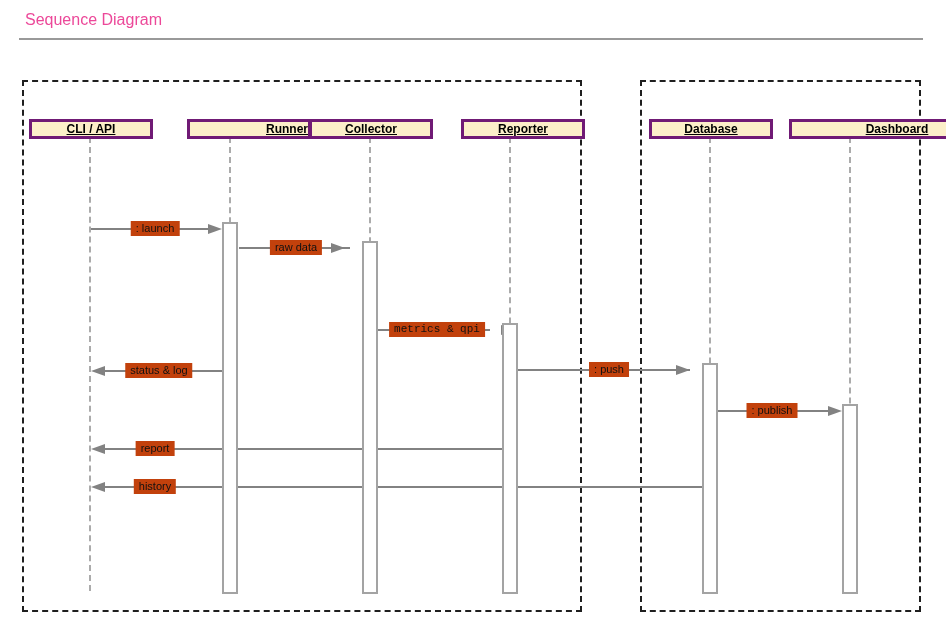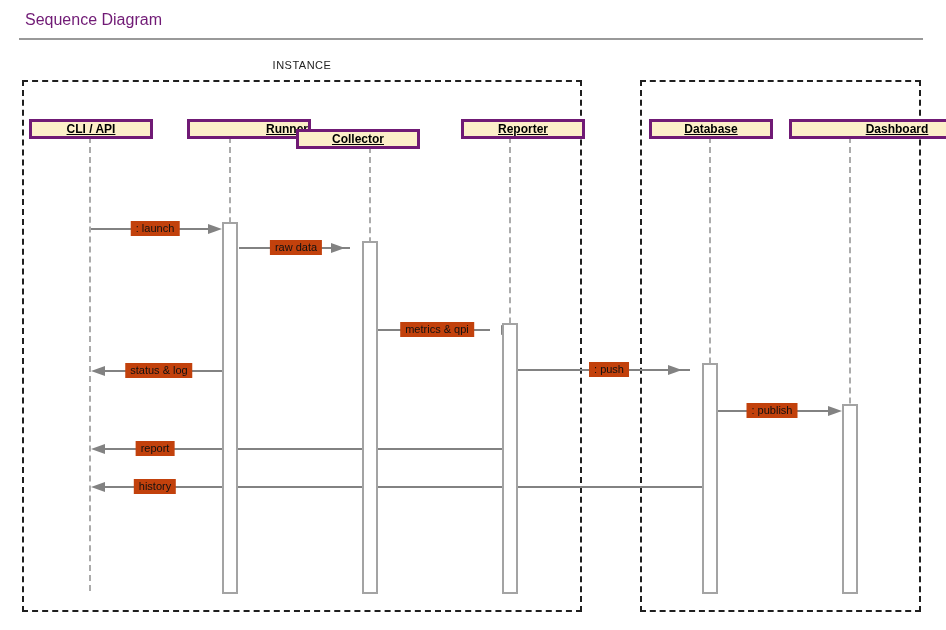--- a/index.html
+++ b/index.html
@@ -1,20 +1,20 @@
 <!DOCTYPE html>
 <html><head>
 <meta charset="utf-8">
 <style>
   html,body{margin:0;padding:0;background:#ffffff;}
   .canvas{
     position:relative;width:946px;height:630px;background:#ffffff;overflow:hidden;
     font-family:"Liberation Sans","DejaVu Sans",sans-serif;color:#000;
   }
-  .title{position:absolute;left:25px;top:11px;font-size:16px;color:#701a75;white-space:nowrap;}
+  .title{position:absolute;left:25px;top:11px;font-size:16px;color:#ec4899;white-space:nowrap;}
   .title-rule{position:absolute;left:19px;top:38px;width:904px;height:2px;background:#999999;}
 
   .frame{position:absolute;border:2px dashed #1f1f1f;box-sizing:border-box;z-index:1;background:transparent;}
   .frame-label{position:absolute;top:59px;height:15px;font-size:11px;letter-spacing:0.5px;
     text-align:center;color:#222;z-index:1;white-space:nowrap;}
 
   .lifeline{position:absolute;width:0;border-left:2px dashed #ababab;z-index:2;}
 
   .bar{position:absolute;width:12px;background:#ffffff;border:2px solid #a3a3a3;box-sizing:content-box;z-index:4;}
 
@@ -32,21 +32,20 @@
     font-size:11px;line-height:15px;padding:0 5px;white-space:nowrap;color:#111;}
 </style>
 </head>
 <body>
 
 <div class="canvas">
 
   <div class="title">Sequence Diagram</div>
   <div class="title-rule"></div>
 
-  <div class="frame-label" style="left:22px;width:560px;">INSTANCE</div>
   <div class="frame" style="left:22px;top:80px;width:560px;height:532px;"></div>
 
   <div class="frame" style="left:640px;top:80px;width:281px;height:532px;"></div>
 
   <div class="lifeline" style="left:89px;top:137px;height:454px;"></div>
   <div class="lifeline" style="left:229px;top:137px;height:457px;"></div>
   <div class="lifeline" style="left:369px;top:137px;height:457px;"></div>
   <div class="lifeline" style="left:509px;top:137px;height:457px;"></div>
   <div class="lifeline" style="left:709px;top:137px;height:457px;"></div>
   <div class="lifeline" style="left:849px;top:137px;height:457px;"></div>
@@ -56,33 +55,33 @@
     <div class="ah-r"></div>
     <span class="msg-label" style="left:64px;">: launch</span>
   </div>
 
   <div class="msg" style="left:239px;top:243px;width:106px;">
     <div class="msg-line" style="left:0;width:111px;"></div>
     <div class="ah-r"></div>
     <span class="msg-label" style="left:57px;">raw data</span>
   </div>
 
-  <div class="msg" style="left:378px;top:325px;width:137px;">
+  <div class="msg" style="left:378px;top:325px;width:137px;font-family:Liberation Mono, monospace;">
     <div class="msg-line" style="left:0;width:112px;"></div>
     <div class="ah-r"></div>
     <span class="msg-label" style="left:59px;">metrics &amp; qpi</span>
   </div>
 
   <div class="msg" style="left:91px;top:366px;width:131px;">
     <div class="msg-line" style="left:12px;width:119px;"></div>
     <div class="ah-l"></div>
     <span class="msg-label" style="left:68px;">status &amp; log</span>
   </div>
 
-  <div class="msg" style="left:518px;top:365px;width:164px;">
+  <div class="msg" style="left:518px;top:365px;width:164px;padding-left:8px;">
     <div class="msg-line" style="left:0;width:172px;"></div>
     <div class="ah-r"></div>
     <span class="msg-label" style="left:91px;">: push</span>
   </div>
 
 
   <div class="msg" style="left:718px;top:406px;width:124px;">
     <div class="msg-line" style="left:0;width:112px;"></div>
     <div class="ah-r"></div>
     <span class="msg-label" style="left:54px;">: publish</span>
@@ -101,18 +100,18 @@
   </div>
 
   <div class="bar" style="left:222px;top:222px;height:368px;"></div>
   <div class="bar" style="left:362px;top:241px;height:349px;"></div>
   <div class="bar" style="left:502px;top:323px;height:267px;"></div>
   <div class="bar" style="left:702px;top:363px;height:227px;"></div>
   <div class="bar" style="left:842px;top:404px;height:186px;"></div>
 
   <div class="head" style="left:29px;"><span>CLI / API</span></div>
   <div class="head" style="left:187px;text-align:right;"><span>Runner</span></div>
-  <div class="head" style="left:296px;margin-top:10px;"><span>Collector</span></div>
+  <div class="head" style="left:309px;"><span>Collector</span></div>
   <div class="head" style="left:449px;margin-left:12px;"><span>Reporter</span></div>
   <div class="head" style="left:649px;"><span>Database</span></div>
   <div class="head" style="left:789px;padding-left:46px;"><span>Dashboard</span></div>
 
 </div>
 
 </body></html>

